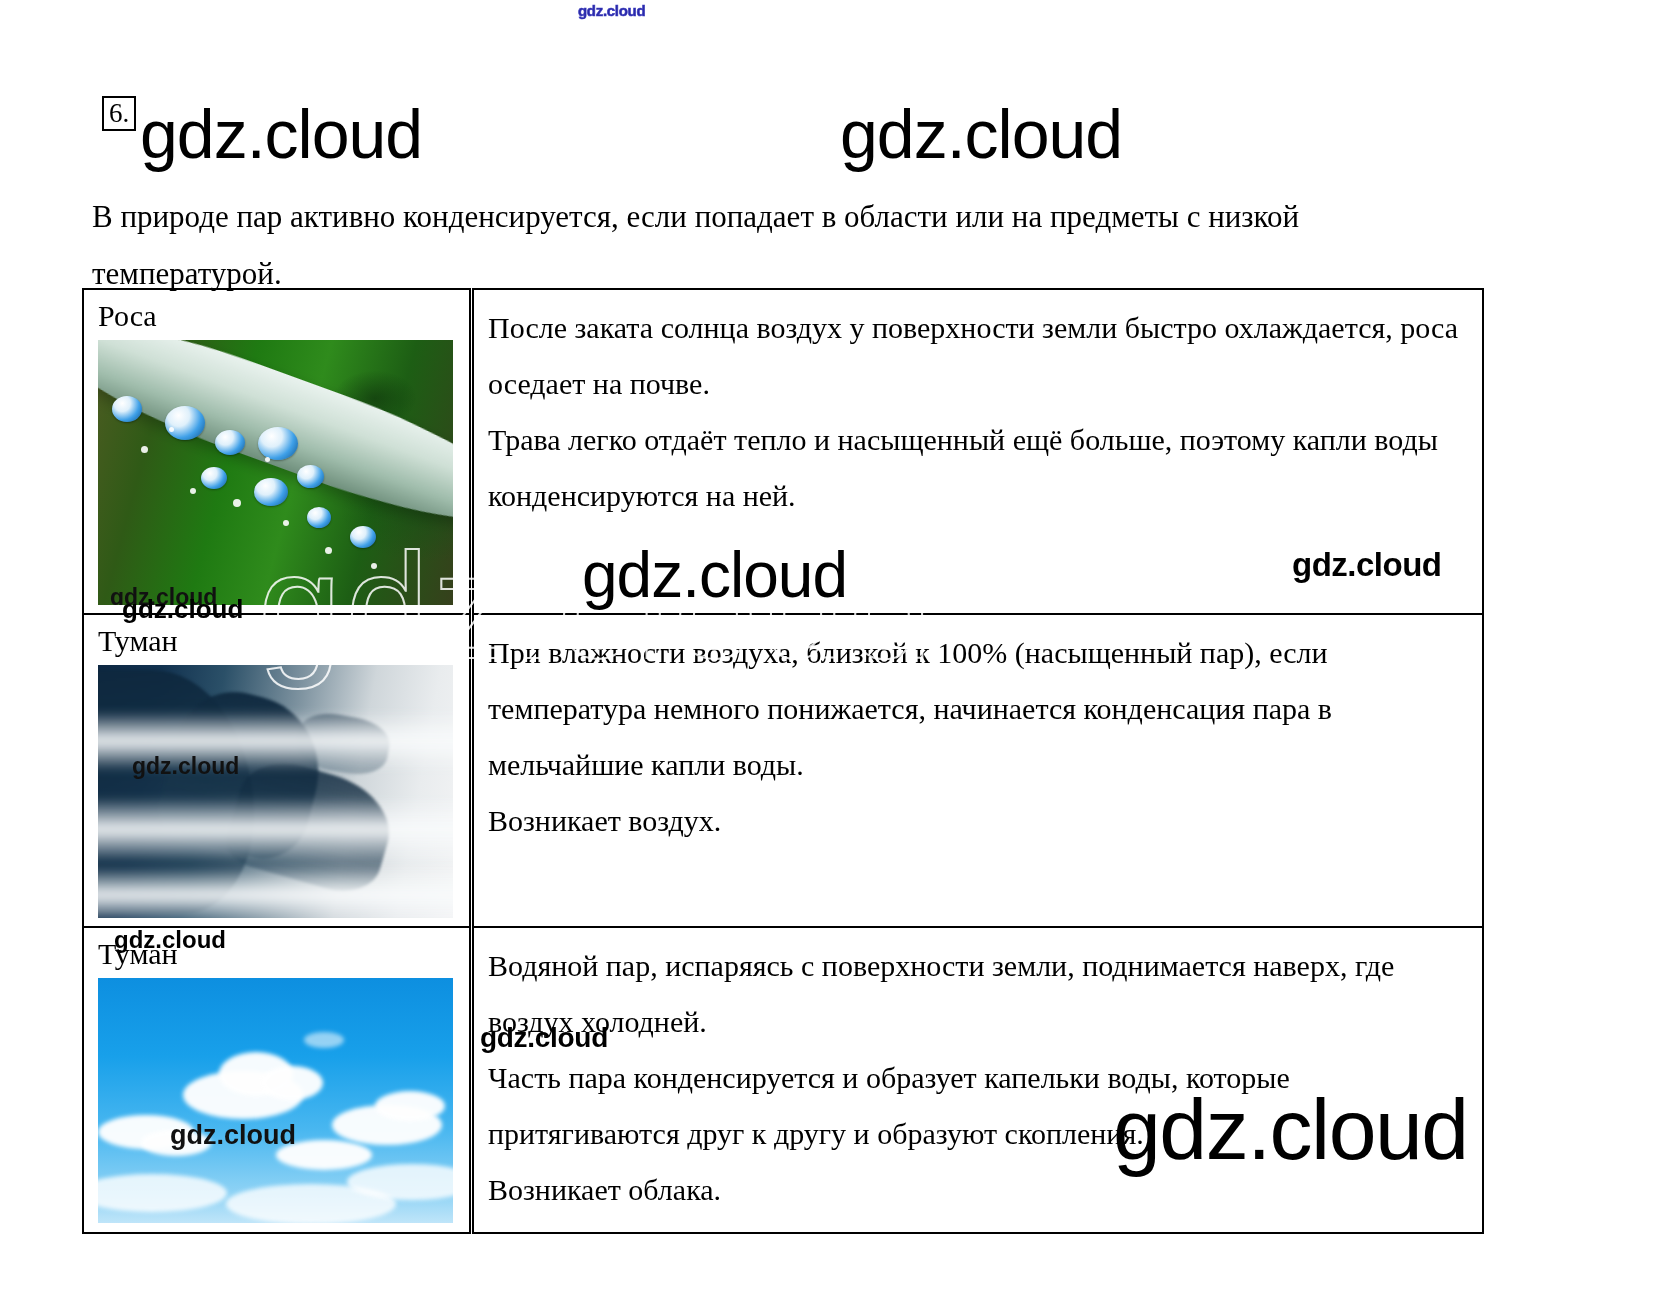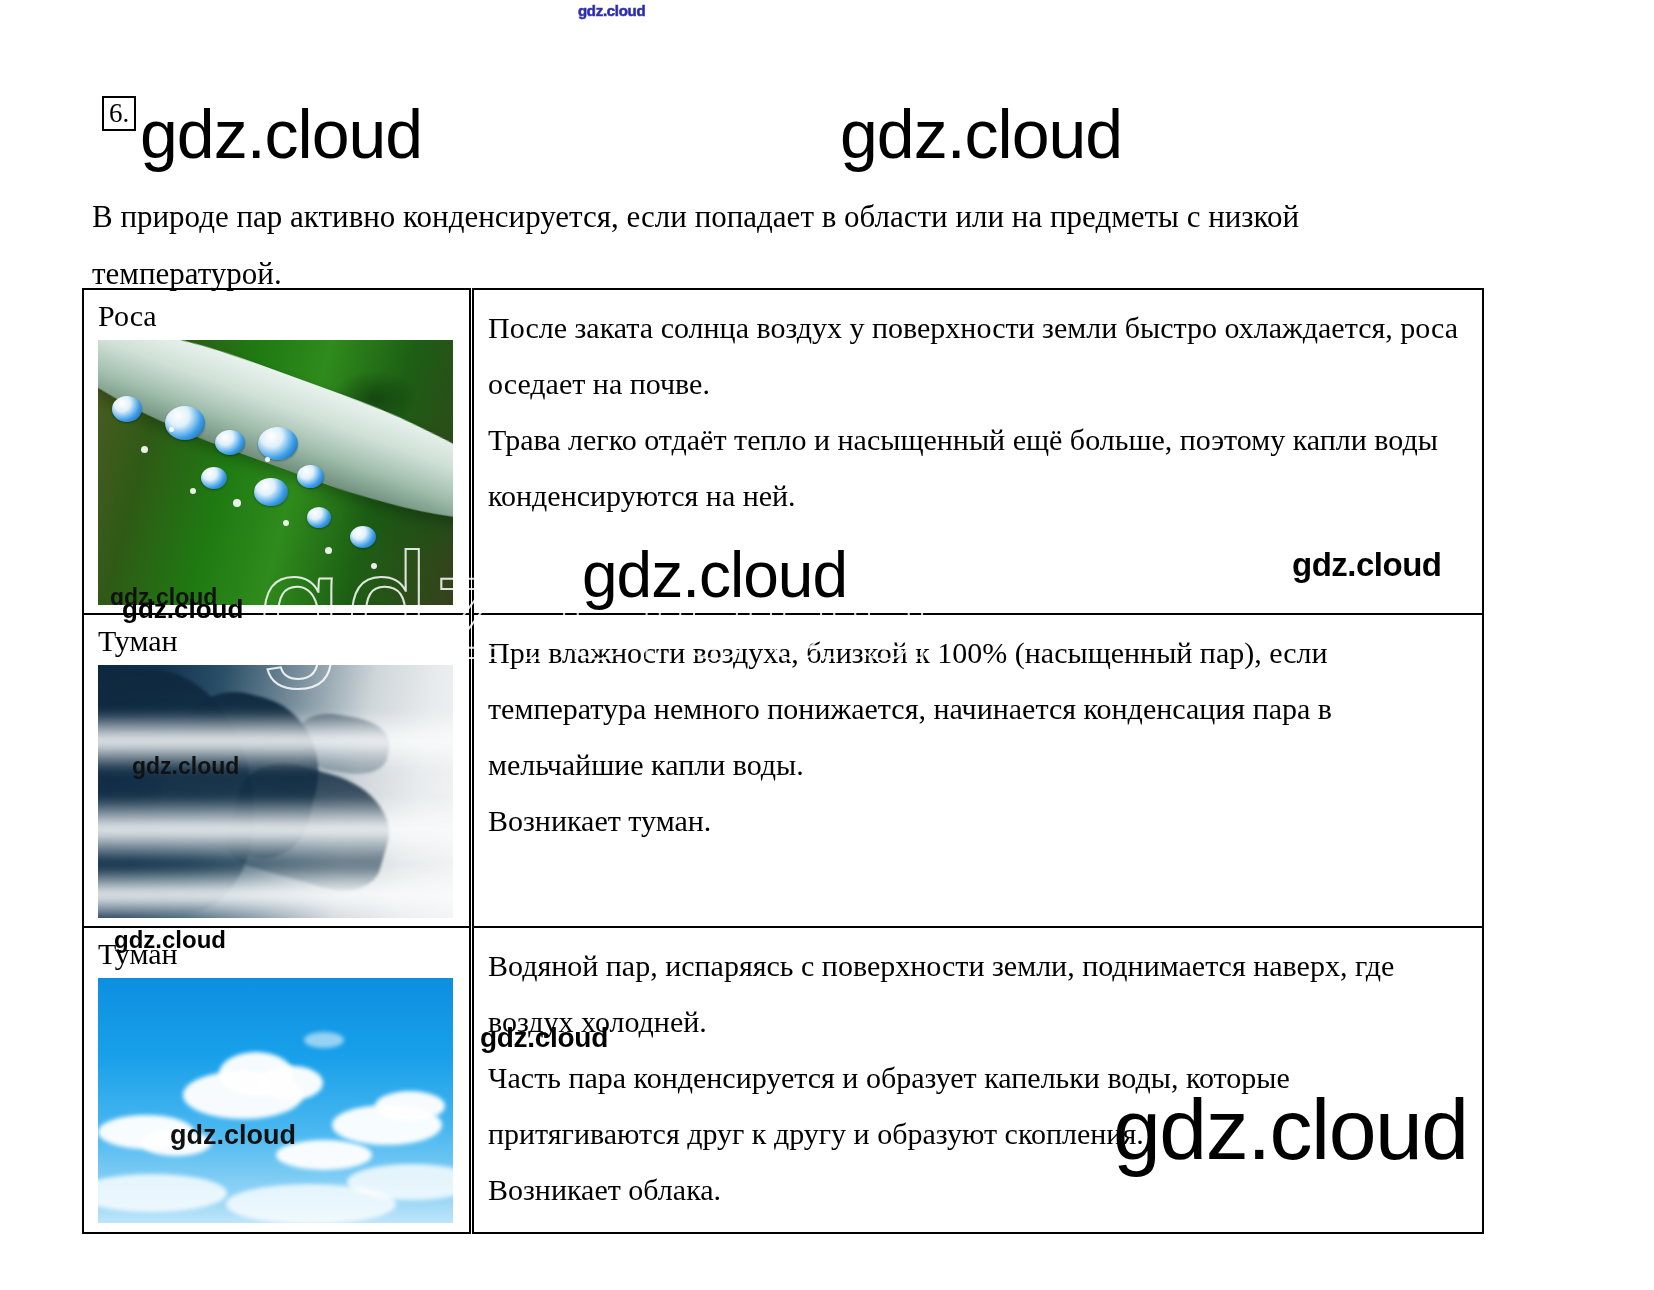--- a/index.html
+++ b/index.html
@@ -307,21 +307,21 @@
             <div class="fog-band" style="left:-10%; top:52%; width:130%; height:26%;"></div>
             <div class="fog-band" style="left:-10%; top:80%; width:130%; height:22%;"></div>
             <div class="pic-wm" style="left:34px; top:88px;">gdz.cloud</div>
           </div>
           <div class="pic-wm" style="position:absolute; left:30px; bottom:-28px; font-family:'Liberation Sans',sans-serif; font-weight:700; font-size:24px;">gdz.cloud</div>
         </div>
       </td>
       <td class="col-right">
         <div class="cell-right">
           <p>При влажности воздуха, близкой к 100% (насыщенный пар), если температура немного понижается, начинается конденсация пара в мельчайшие капли воды.</p>
-          <p>Возникает туман.</p>
+          <p>Возникает воздух.</p>
         </div>
       </td>
     </tr>
 
     <tr>
       <td class="col-left">
         <div class="cell-left">
           <div class="cell-label">Туман</div>
           <div class="pic pic-sky">
             <div class="cloud" style="left:24%; top:38%; width:120px; height:48px;"></div>

